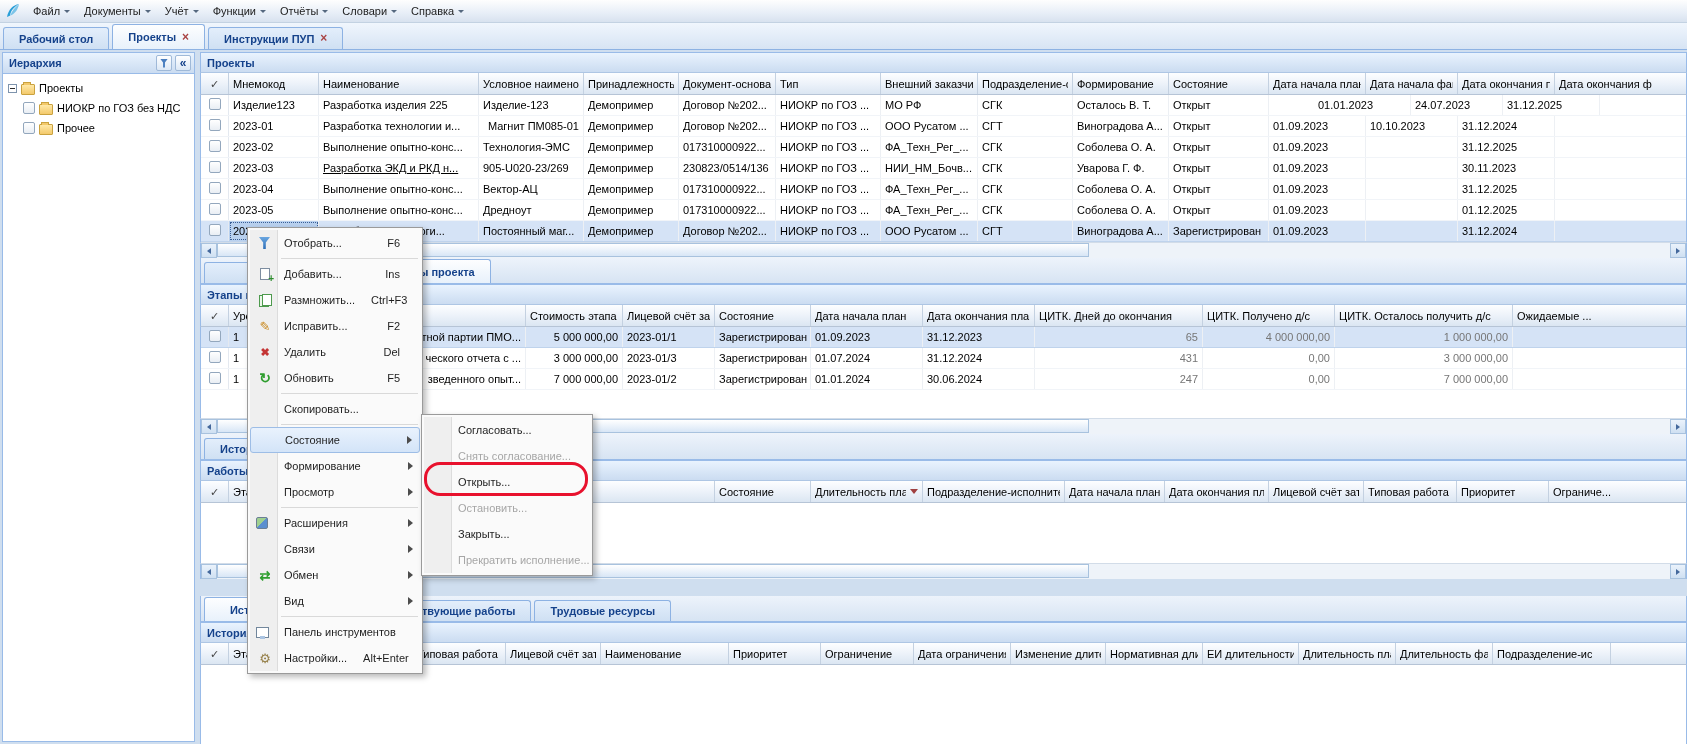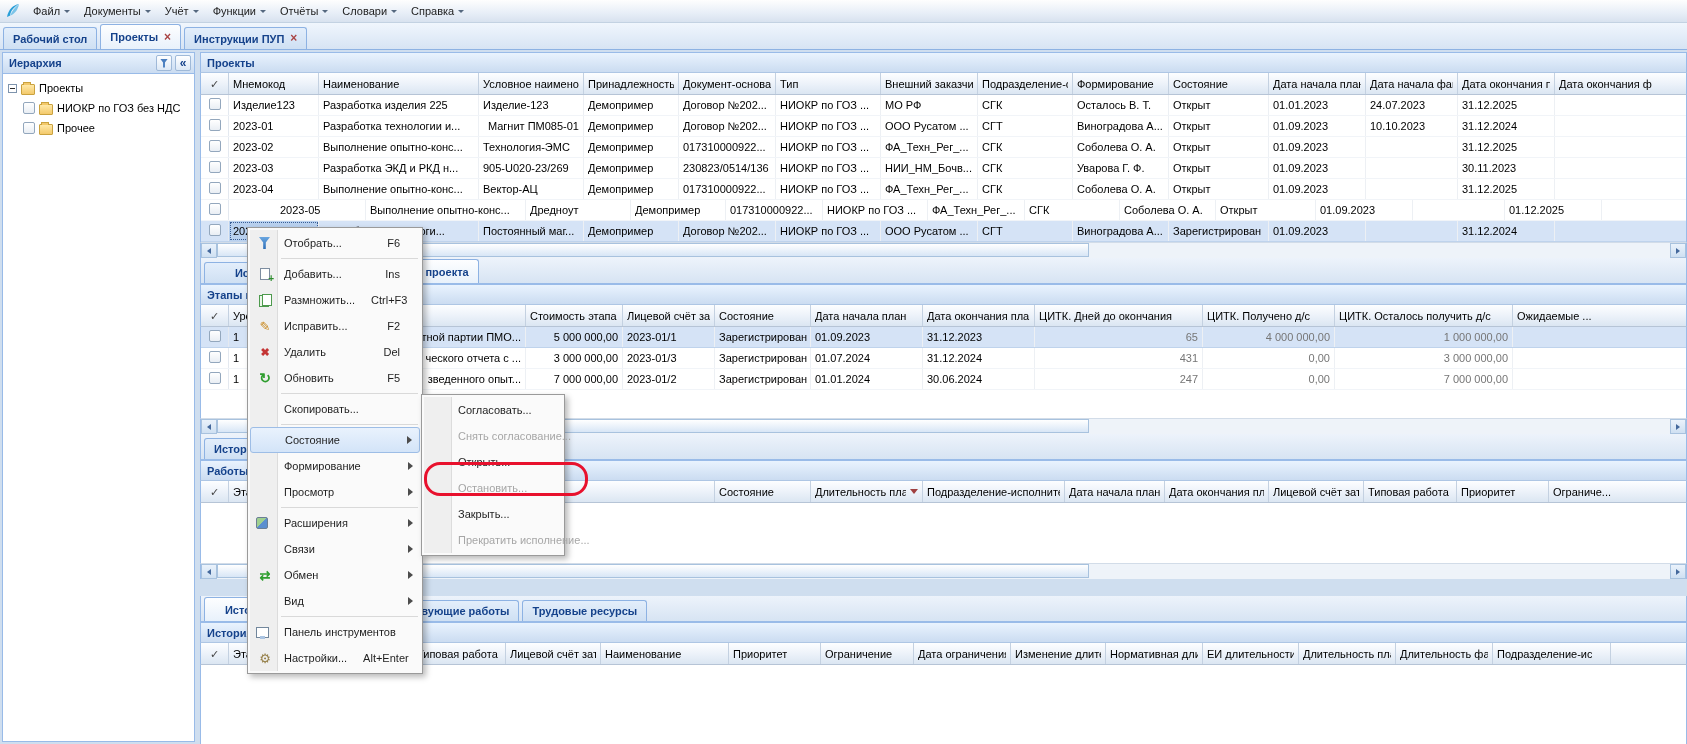--- a/index.html
+++ b/index.html
@@ -14,21 +14,21 @@
   #logo { display:flex; align-items:center; margin-right:4px; }
   .menu-top-item { display:flex; align-items:center; gap:4px; padding:3px 7px; color:#1c1c1c; cursor:default; }
   .caret { width:0; height:0; border-left:3px solid transparent; border-right:3px solid transparent; border-top:3px solid #55687f; }
 
   
   #tabstrip { position:absolute; left:0; top:23px; width:100%; height:27px;
     background:linear-gradient(#f0f6fd,#d7e4f4); border-bottom:1px solid #8db2e3;
     display:flex; align-items:flex-end; padding-left:3px; gap:3px; }
   .ttab { flex:none; height:21px; border:1px solid #8db2e3; border-bottom:none; border-radius:3px 3px 0 0;
     background:linear-gradient(#e3eefb,#cfe0f3); color:#15428b; font-weight:bold;
-    padding:0 9px; display:flex; align-items:center; justify-content:center; gap:6px; white-space:nowrap; overflow:hidden; }
+    padding:0 15px; display:flex; align-items:center; justify-content:flex-end; gap:6px; white-space:nowrap; overflow:hidden; }
   .ttab.active { background:linear-gradient(#fdfeff,#e8f1fb); height:24px; }
   #tabstrip .ttab { height:22px; } #tabstrip .ttab.active { height:25px; }
   .tclose { color:#a94444; font-size:12px; line-height:9px; font-weight:bold; }
 
   
   #sidebar { position:absolute; left:2px; top:52px; width:193px; height:690px; background:#fff; border:1px solid #99bbe8; }
   .panel-hd { height:21px; background:linear-gradient(#e9f3fe,#cbdcf1); color:#15428b; font-weight:bold;
     padding:4px 6px 0; white-space:nowrap; overflow:hidden; position:relative; }
   #sidebar .panel-hd { border-bottom:1px solid #99bbe8; }
   .hd-tools { position:absolute; right:3px; top:2px; display:flex; gap:3px; }
@@ -263,21 +263,21 @@
           <div class="gcell" style="width: 90px;">Изделие123</div>
           <div class="gcell" style="width: 160px;">Разработка изделия 225</div>
           <div class="gcell" style="width: 105px;">Изделие-123</div>
           <div class="gcell" style="width: 95px;">Демопример</div>
           <div class="gcell" style="width: 97px;">Договор №202...</div>
           <div class="gcell" style="width: 105px;">НИОКР по ГОЗ ...</div>
           <div class="gcell" style="width: 97px;">МО РФ</div>
           <div class="gcell" style="width: 95px;">СГК</div>
           <div class="gcell" style="width: 96px;">Осталось В. Т.</div>
           <div class="gcell" style="width: 100px;">Открыт</div>
-          <div class="gcell" style="width: 97px;">01.01.2023</div>
+          <div class="gcell" style="width: 97px; margin-left: 45px;">01.01.2023</div>
           <div class="gcell" style="width: 92px;">24.07.2023</div>
           <div class="gcell" style="width: 97px;">31.12.2025</div>
           <div class="gcell" style="width: 135px;"></div>
         </div>
         <div class="grow">
           <div class="gcell selcol" style="width: 28px;">
             <span class="cb"></span>
           </div>
           <div class="gcell" style="width: 90px;">2023-01</div>
           <div class="gcell" style="width: 160px;">Разработка технологии и...</div>
@@ -311,21 +311,21 @@
           <div class="gcell" style="width: 97px;">01.09.2023</div>
           <div class="gcell" style="width: 92px;"></div>
           <div class="gcell" style="width: 97px;">31.12.2025</div>
           <div class="gcell" style="width: 135px;"></div>
         </div>
         <div class="grow">
           <div class="gcell selcol" style="width: 28px;">
             <span class="cb"></span>
           </div>
           <div class="gcell" style="width: 90px;">2023-03</div>
-          <div class="gcell" style="width: 160px;">Разработка ЭКД и РКД н...</div>
+          <div class="gcell" style="width: 160px; text-decoration: underline;">Разработка ЭКД и РКД н...</div>
           <div class="gcell" style="width: 105px;">905-U020-23/269</div>
           <div class="gcell" style="width: 95px;">Демопример</div>
           <div class="gcell" style="width: 97px;">230823/0514/136</div>
           <div class="gcell" style="width: 105px;">НИОКР по ГОЗ ...</div>
           <div class="gcell" style="width: 97px;">НИИ_НМ_Бочв...</div>
           <div class="gcell" style="width: 95px;">СГК</div>
           <div class="gcell" style="width: 96px;">Уварова Г. Ф.</div>
           <div class="gcell" style="width: 100px;">Открыт</div>
           <div class="gcell" style="width: 97px;">01.09.2023</div>
           <div class="gcell" style="width: 92px;"></div>
@@ -348,21 +348,21 @@
           <div class="gcell" style="width: 100px;">Открыт</div>
           <div class="gcell" style="width: 97px;">01.09.2023</div>
           <div class="gcell" style="width: 92px;"></div>
           <div class="gcell" style="width: 97px;">31.12.2025</div>
           <div class="gcell" style="width: 135px;"></div>
         </div>
         <div class="grow">
           <div class="gcell selcol" style="width: 28px;">
             <span class="cb"></span>
           </div>
-          <div class="gcell" style="width: 90px; margin-left: 47px;">2023-05</div>
+          <div class="gcell" style="width: 90px;">2023-05</div>
           <div class="gcell" style="width: 160px;">Выполнение опытно-конс...</div>
           <div class="gcell" style="width: 105px;">Дредноут</div>
           <div class="gcell" style="width: 95px;">Демопример</div>
           <div class="gcell" style="width: 97px;">017310000922...</div>
           <div class="gcell" style="width: 105px;">НИОКР по ГОЗ ...</div>
           <div class="gcell" style="width: 97px;">ФА_Техн_Рег_...</div>
           <div class="gcell" style="width: 95px;">СГК</div>
           <div class="gcell" style="width: 96px;">Соболева О. А.</div>
           <div class="gcell" style="width: 100px;">Открыт</div>
           <div class="gcell" style="width: 97px;">01.09.2023</div>
@@ -718,21 +718,21 @@
       <div class="mitem">
         <span class="micon mi-toolbar"></span>
         <span class="mlabel">Панель инструментов</span>
       </div>
       <div class="mitem">
         <span class="micon mi-settings"></span>
         <span class="mlabel">Настройки...</span>
         <span class="mshort">Alt+Enter</span>
       </div>
     </div>
-  <div id="submenu" class="menu" style="left:421px;top:394px;width:144px;">
+  <div id="submenu" class="menu" style="left:421px;top:414px;width:172px;">
       <div class="mitem">
         <span class="mlabel">Согласовать...</span>
       </div>
       <div class="mitem dis">
         <span class="mlabel">Снять согласование...</span>
       </div>
       <div class="mitem">
         <span class="mlabel">Открыть...</span>
       </div>
       <div class="mitem dis">

